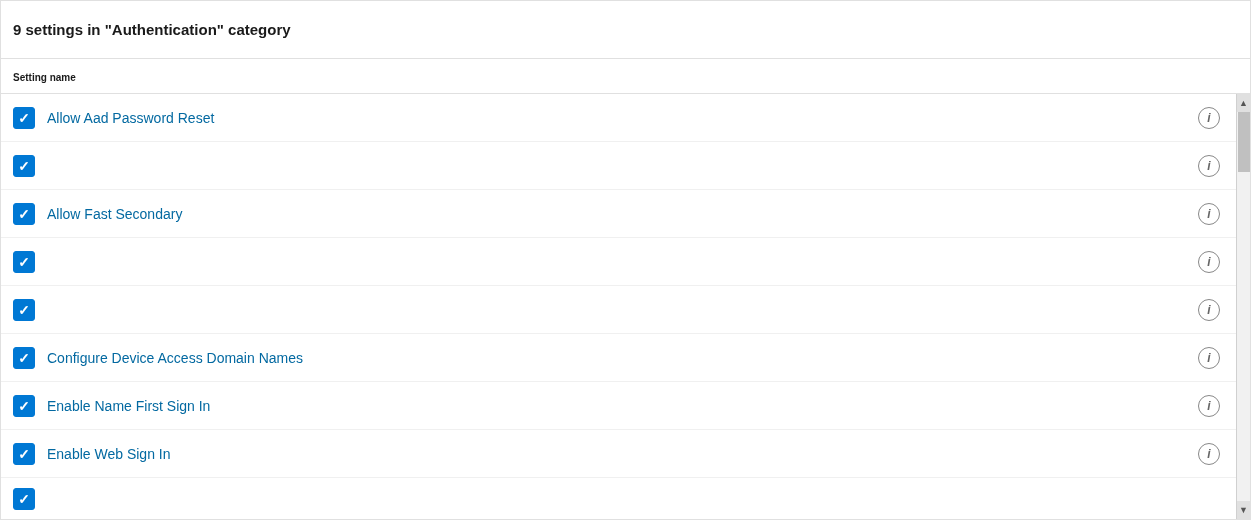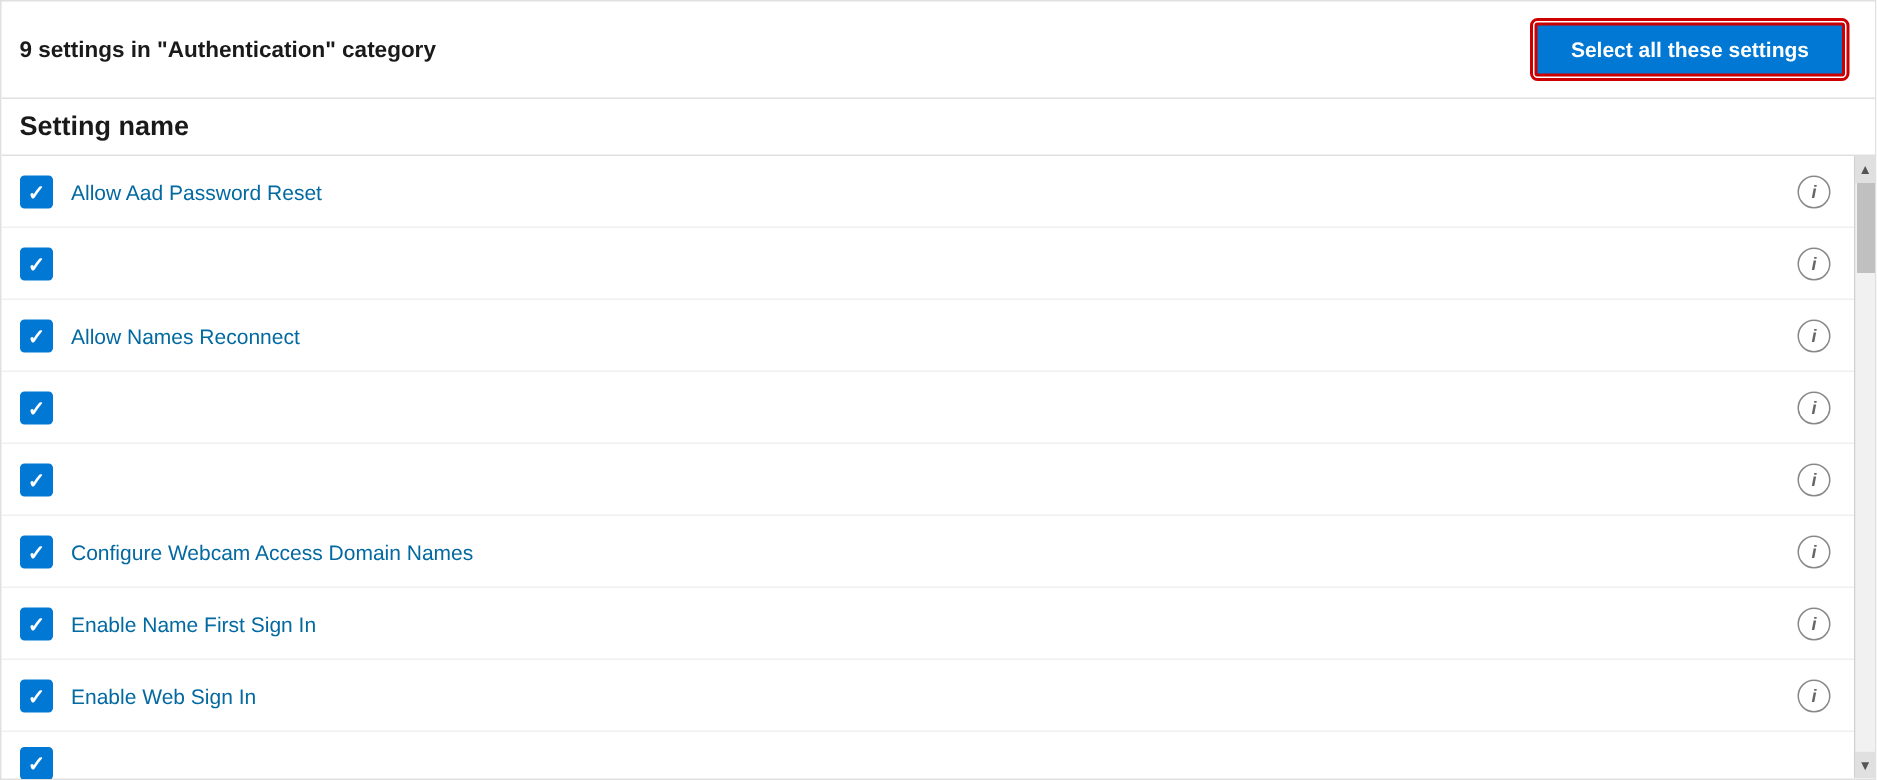--- a/index.html
+++ b/index.html
@@ -55,21 +55,21 @@
       white-space: nowrap;
     }
 
     .column-header-row {
       padding: 8px 20px 8px 12px;
       border-bottom: 1px solid #e0e0e0;
       background: #fff;
     }
 
     .column-header-label {
-      font-size: 18px;
+      font-size: 10px;
       font-weight: 700;
       color: #1a1a1a;
     }
 
     .settings-list-wrapper {
       display: flex;
       flex: 1;
       overflow: hidden;
     }
 
@@ -202,21 +202,20 @@
       opacity: 1;
     }
   </style>
 </head>
 <body>
 
 <div class="container">
 
   <div class="header-row">
     <span class="header-title">9 settings in "Authentication" category</span>
-    <button class="select-all-btn">Select all these settings</button>
   </div>
 
   <div class="column-header-row">
     <span class="column-header-label">Setting name</span>
   </div>
 
   <div class="settings-list-wrapper">
     <div class="settings-list">
 
       <div class="setting-row">
@@ -236,49 +235,49 @@
           </div>
         </div>
         <div class="info-icon">i</div>
       </div>
 
       <div class="setting-row">
         <div class="setting-left">
           <div class="checkbox">
             <span class="checkbox-check">✓</span>
           </div>
-          <span class="setting-name">Allow Names Reconnect</span>
-        </div>
-        <div class="info-icon">i</div>
-      </div>
-
-      <div class="setting-row">
-        <div class="setting-left">
-          <div class="checkbox">
-            <span class="checkbox-check">✓</span>
-          </div>
-        </div>
-        <div class="info-icon">i</div>
-      </div>
-
-      <div class="setting-row">
-        <div class="setting-left">
-          <div class="checkbox">
-            <span class="checkbox-check">✓</span>
-          </div>
-        </div>
-        <div class="info-icon">i</div>
-      </div>
-
-      <div class="setting-row">
-        <div class="setting-left">
-          <div class="checkbox">
-            <span class="checkbox-check">✓</span>
-          </div>
-          <span class="setting-name">Configure Webcam Access Domain Names</span>
+          <span class="setting-name">Allow Fast Secondary</span>
+        </div>
+        <div class="info-icon">i</div>
+      </div>
+
+      <div class="setting-row">
+        <div class="setting-left">
+          <div class="checkbox">
+            <span class="checkbox-check">✓</span>
+          </div>
+        </div>
+        <div class="info-icon">i</div>
+      </div>
+
+      <div class="setting-row">
+        <div class="setting-left">
+          <div class="checkbox">
+            <span class="checkbox-check">✓</span>
+          </div>
+        </div>
+        <div class="info-icon">i</div>
+      </div>
+
+      <div class="setting-row">
+        <div class="setting-left">
+          <div class="checkbox">
+            <span class="checkbox-check">✓</span>
+          </div>
+          <span class="setting-name">Configure Device Access Domain Names</span>
         </div>
         <div class="info-icon">i</div>
       </div>
 
       <div class="setting-row">
         <div class="setting-left">
           <div class="checkbox">
             <span class="checkbox-check">✓</span>
           </div>
           <span class="setting-name">Enable Name First Sign In</span>

